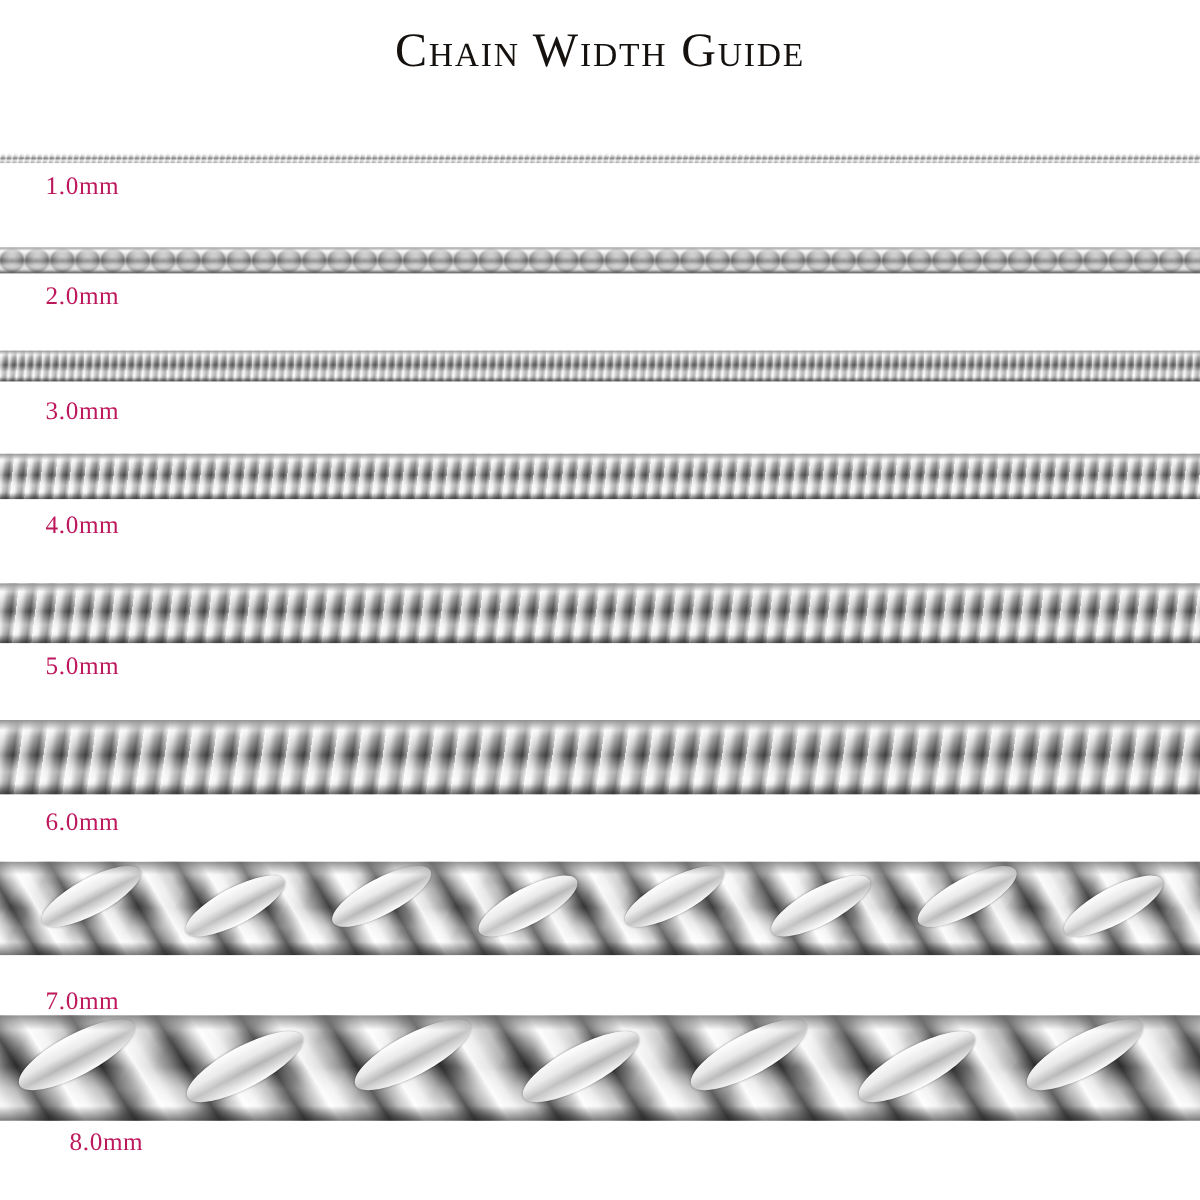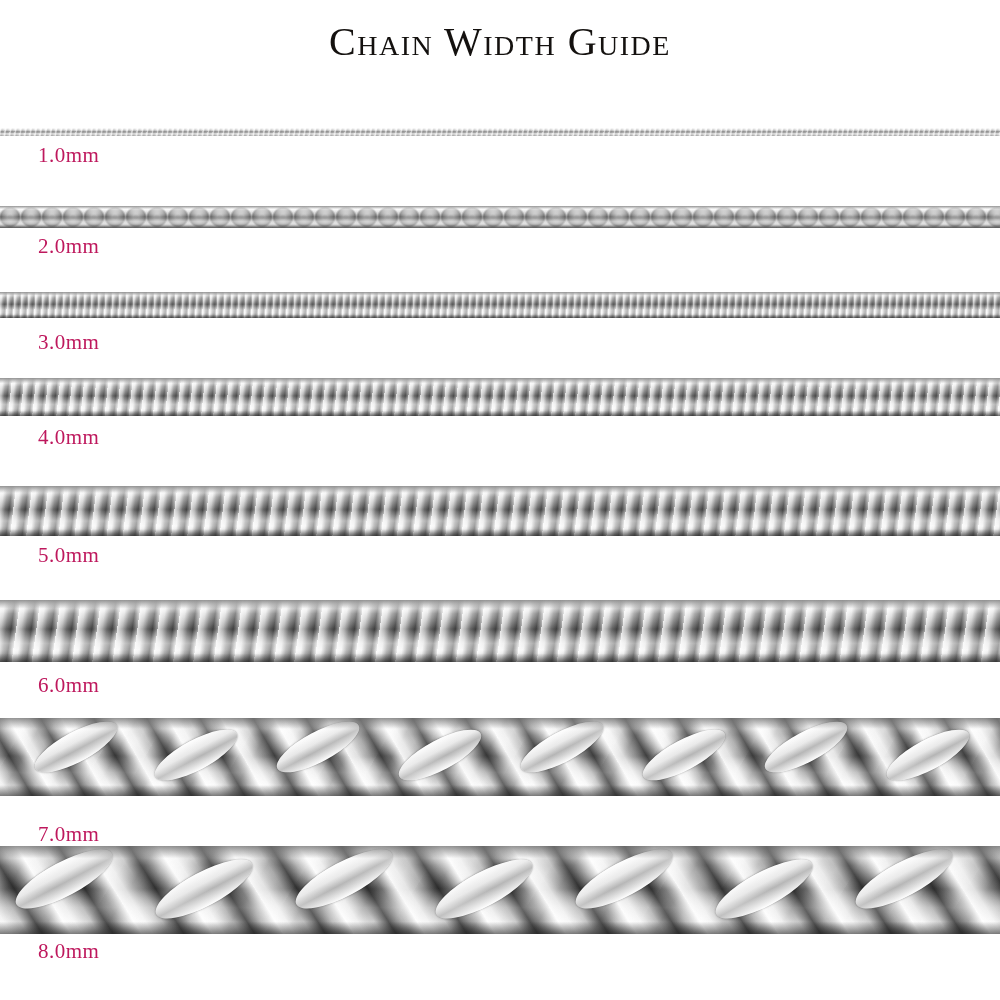--- a/index.html
+++ b/index.html
@@ -242,14 +242,14 @@
     <div class="rope-oval" style="left:10px;top:16px;width:108px;height:34px;"></div>
     <div class="rope-oval" style="left:150px;top:26px;width:108px;height:34px;"></div>
     <div class="rope-oval" style="left:290px;top:16px;width:108px;height:34px;"></div>
     <div class="rope-oval" style="left:430px;top:26px;width:108px;height:34px;"></div>
     <div class="rope-oval" style="left:570px;top:16px;width:108px;height:34px;"></div>
     <div class="rope-oval" style="left:710px;top:26px;width:108px;height:34px;"></div>
     <div class="rope-oval" style="left:850px;top:16px;width:108px;height:34px;"></div>
     <div class="sheen" style="opacity:0.5;"></div>
     <div class="edge-shade"></div>
   </div>
-  <div class="chain-label" style="top:939px;">8.0mm</div>
+  <div class="chain-label" style="top:939px;margin-left:20px;">8.0mm</div>
 </div>
 
 </body></html>

